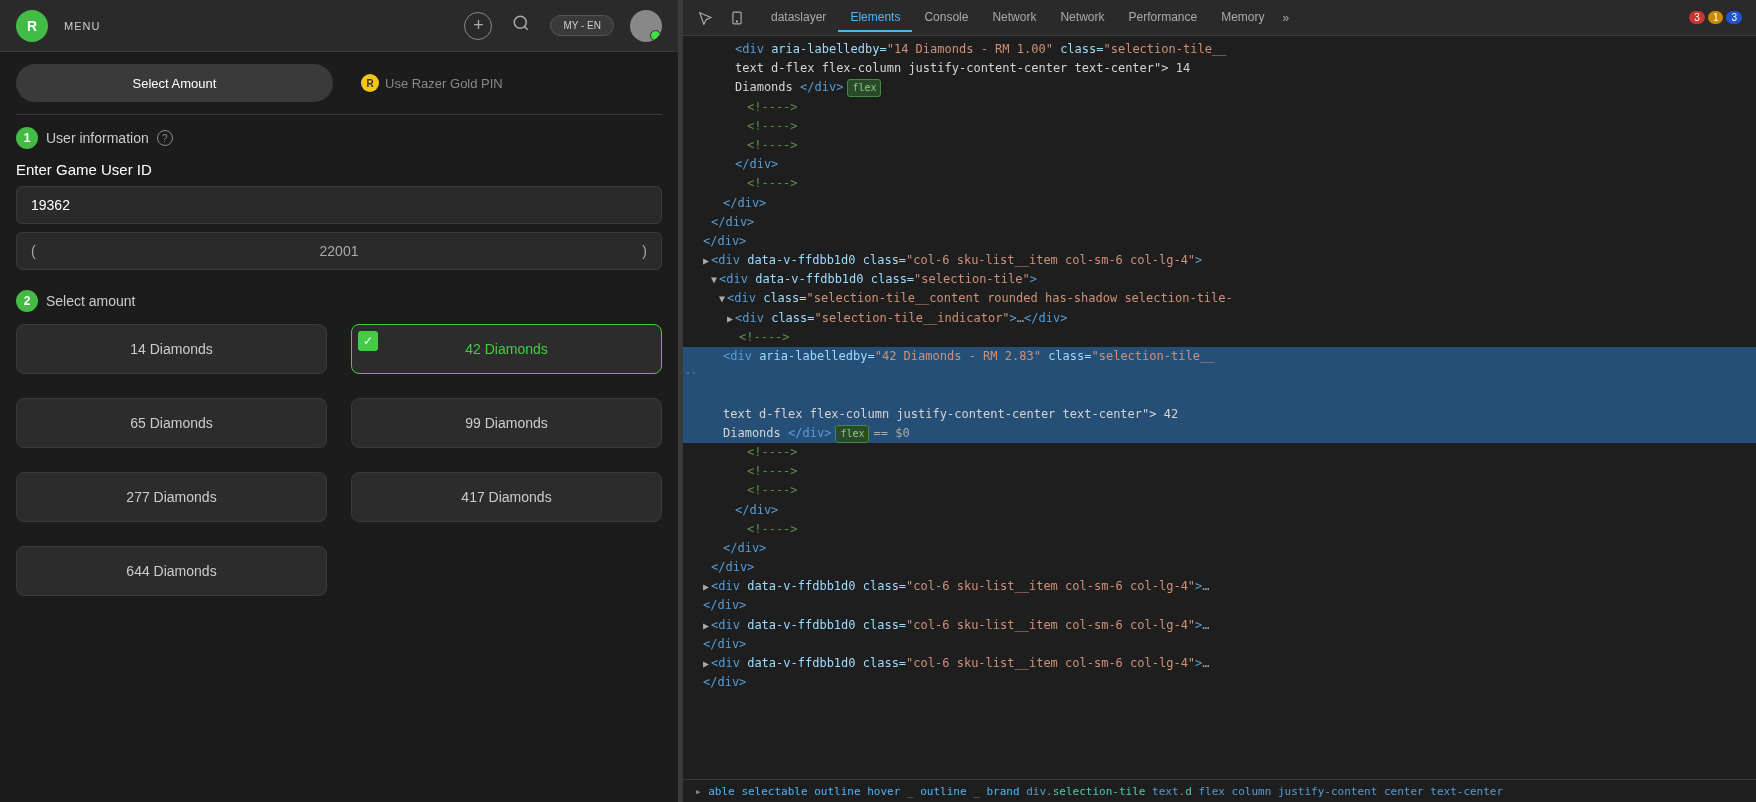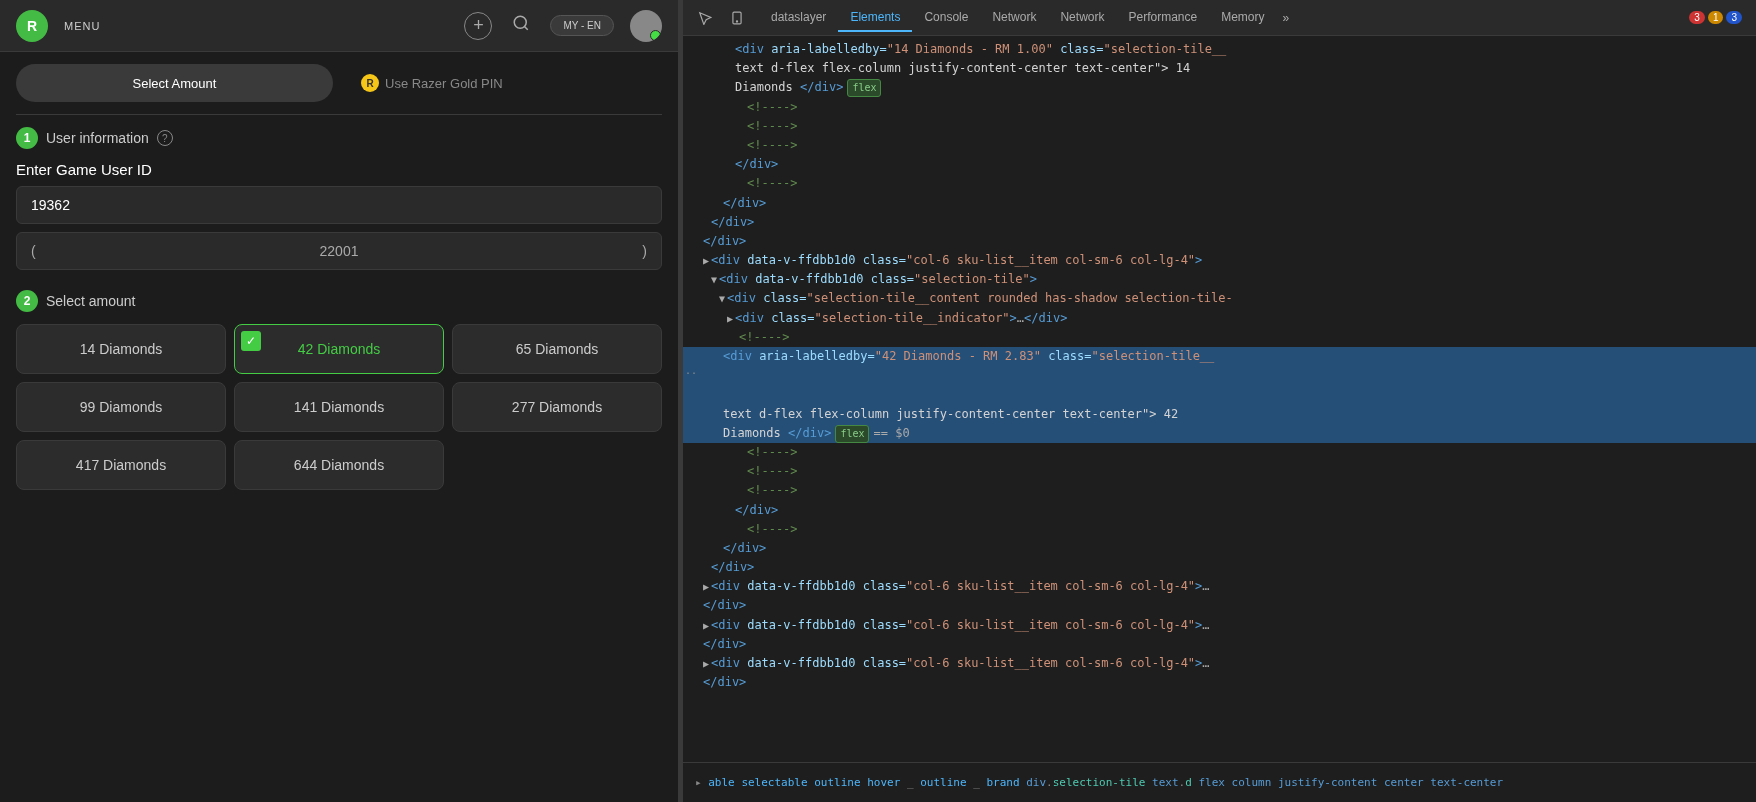--- a/index.html
+++ b/index.html
@@ -187,22 +187,22 @@
       padding: 8px 16px;
     }
     .section2-header {
       display: flex;
       align-items: center;
       gap: 8px;
       margin-bottom: 12px;
     }
     .diamond-grid {
       display: grid;
-      grid-template-columns: 1fr 1fr 1fr;
-      gap: 8px;
+      grid-template-columns: 1fr 1fr;
+      gap: 24px;
     }
     .diamond-tile {
       background: #2c2c2c;
       border: 1.5px solid #3a3a3a;
       border-radius: 8px;
       padding: 16px;
       text-align: center;
       color: #cccccc;
       font-size: 14px;
       cursor: pointer;
@@ -344,21 +344,21 @@
       border: 1px solid #448844;
       border-radius: 3px;
       font-size: 10px;
       padding: 0 4px;
       margin-left: 4px;
     }
     .dt-ellipsis { color: #aaa; }
 
     
     .devtools-bottom {
-      height: 40px;
+      height: 23px;
       background: #1e1e1e;
       border-top: 1px solid #3a3a3a;
       display: flex;
       align-items: center;
       padding: 0 12px;
       gap: 8px;
       flex-shrink: 0;
       overflow: hidden;
     }
     .dt-bottom-text {
@@ -441,24 +441,20 @@
 
       <div class="diamond-tile">
         
         <span>65 Diamonds</span>
       </div>
       <div class="diamond-tile">
         
         <span>99 Diamonds</span>
       </div>
 
-      <div class="diamond-tile">
-        
-        <span>141 Diamonds</span>
-      </div>
       <div class="diamond-tile">
         
         <span>277 Diamonds</span>
       </div>
 
       <div class="diamond-tile">
         
         <span>417 Diamonds</span>
       </div>
       <div class="diamond-tile">

